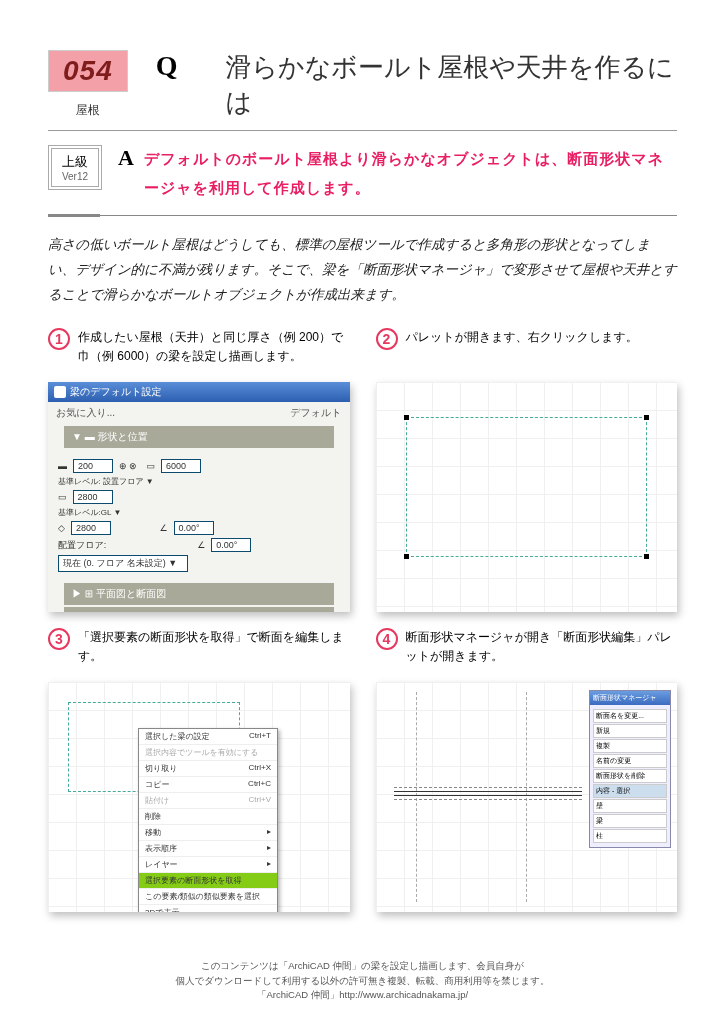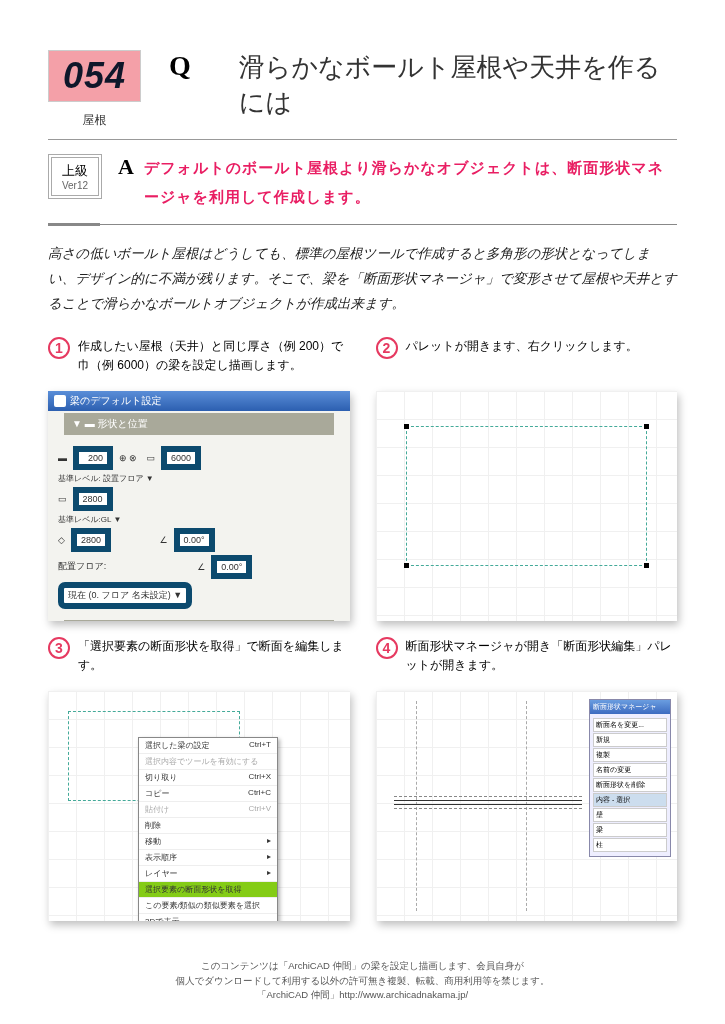--- a/index.html
+++ b/index.html
@@ -1,19 +1,19 @@
 <!DOCTYPE html>
 <html><head>
 <meta charset="utf-8">
 <style>
 * { margin: 0; padding: 0; box-sizing: border-box; }
 body { width: 725px; height: 1024px; background: #fff; font-family: "Hiragino Sans", "Meiryo", sans-serif; position: relative; }
 .page { padding: 50px 48px 30px 48px; }
 .header-row { display: flex; align-items: flex-start; gap: 28px; margin-bottom: 8px; }
-.badge-num { background: #f4a0a8; color: #0f172a; font-size: 36px; font-weight: bold; font-style: italic; padding: 4px 14px; border: 1px solid #ccc; letter-spacing: 1px; }
+.badge-num { background: #f4a0a8; color: #7f1d1d; font-size: 28px; font-weight: bold; font-style: italic; padding: 4px 14px; border: 1px solid #ccc; letter-spacing: 1px; }
 .badge-wrap { display: flex; flex-direction: column; align-items: center; }
 .sub-label { font-size: 12px; margin-top: 10px; color: #333; }
 .qa-block { flex: 1; }
 .q-title { display: flex; align-items: flex-start; gap: 8px; }
 .q-mark { font-family: "Times New Roman", serif; font-size: 28px; font-weight: bold; }
 .q-text { font-size: 26px; color: #333; line-height: 1.35; margin-left: 40px; }
 .divider { border-top: 1px solid #999; margin: 10px 0 14px 0; }
 .answer-row { display: flex; align-items: flex-start; gap: 16px; margin-bottom: 10px; }
 .level-box { border: 4px double #aaa; width: 54px; text-align: center; padding: 4px 0; }
 .level-top { font-size: 13px; }
@@ -31,21 +31,21 @@
 .step-text { font-size: 12px; line-height: 1.6; }
 .step-img { width: 100%; height: 230px; box-shadow: 2px 4px 8px rgba(0,0,0,0.25); position: relative; background: #fff; overflow: hidden; }
 
 .dialog1 { position: absolute; inset: 0; background: #f3f3ef; }
 .dlg-title { background: linear-gradient(#5a8ed8,#2c5fb0); color: #fff; font-size: 10px; padding: 3px 6px; display:flex; align-items:center; gap:4px;}
 .dlg-title .ico{width:12px;height:12px;background:#fff;border-radius:2px;}
 .dlg-sub { font-size: 10px; padding: 4px 8px; color: #555; display:flex; justify-content:space-between;}
 .dlg-panel { background: #a9a99a; padding: 4px 8px; font-size: 10px; color: #fff; margin: 2px 16px; }
 .dlg-body { padding: 6px 10px; font-size: 9px; color: #333; }
 .dlg-row { display:flex; align-items:center; gap:6px; margin:3px 0;}
-.field { background:#fff; border:6px solid #0c4a6e; padding:1px 4px; font-size:9px; min-width:40px; display:inline-block;text-align:right;}
+.field { background:#fff; border:1px solid #0c4a6e; padding:1px 4px; font-size:9px; min-width:40px; display:inline-block;}
 
 .grid-bg { position:absolute; inset:0; background-image: linear-gradient(#f0f0f0 1px, transparent 1px), linear-gradient(90deg, #f0f0f0 1px, transparent 1px); background-size: 28px 28px; }
 .beam-outline { position:absolute; top:35px; left:30px; right:30px; bottom:55px; border:1px dashed #4a9; }
 .beam-outline .h{position:absolute;width:5px;height:5px;background:#000;}
 .beam-outline .h1{top:-3px;left:-3px;} .beam-outline .h2{top:-3px;right:-3px;} .beam-outline .h3{bottom:-3px;left:-3px;} .beam-outline .h4{bottom:-3px;right:-3px;}
 
 .ctx-menu { position:absolute; top:46px; left:90px; width:140px; background:#fff; border:1px solid #888; box-shadow:2px 2px 4px rgba(0,0,0,0.3); font-size:8px; }
 .ctx-menu div{ padding:2px 6px; border-bottom:1px solid #eee; display:flex; justify-content:space-between; color:#333;}
 .ctx-menu .hl{ background:#84cc16; }
 .ctx-menu .gray{ color:#aaa; }
@@ -101,35 +101,39 @@
     <div>
       <div class="step-head">
         <div class="step-num">1</div>
         <div class="step-text">作成したい屋根（天井）と同じ厚さ（例 200）で巾（例 6000）の梁を設定し描画します。</div>
       </div>
       <div class="step-img">
         <div class="dialog1">
           <div class="dlg-title">
               <span class="ico"></span>
               <span>梁のデフォルト設定</span>
+            </div>
+          <div class="dlg-sub">
+              <span>お気に入り...</span>
+              <span>デフォルト</span>
             </div>
           <div class="dlg-panel">▼ ▬ <span>形状と位置</span></div>
           <div class="dlg-body">
             <div class="dlg-row">▬ <span class="field">200</span> ⊕ ⊗ &nbsp;&nbsp;&nbsp;▭ <span class="field">6000</span></div>
             <div class="dlg-row" style="font-size:8px;">
                 <span>基準レベル: 設置フロア ▼</span>
               </div>
             <div class="dlg-row">▭ <span class="field">2800</span></div>
             <div class="dlg-row" style="font-size:8px;">
                 <span>基準レベル:GL ▼</span>
               </div>
             <div class="dlg-row">◇ <span class="field">2800</span> &nbsp;&nbsp;&nbsp;&nbsp;&nbsp;&nbsp;&nbsp;&nbsp;&nbsp;&nbsp;&nbsp;&nbsp;&nbsp;&nbsp;&nbsp;&nbsp;&nbsp;∠<span class="field">0.00°</span></div>
             <div class="dlg-row"><span>配置フロア:</span>&nbsp;&nbsp;&nbsp;&nbsp;&nbsp;&nbsp;&nbsp;&nbsp;&nbsp;&nbsp;&nbsp;&nbsp;&nbsp;&nbsp;&nbsp;&nbsp;&nbsp;&nbsp;&nbsp;&nbsp;&nbsp;&nbsp;&nbsp;&nbsp;&nbsp;&nbsp;&nbsp;&nbsp;&nbsp;&nbsp;&nbsp;&nbsp;&nbsp;&nbsp;∠<span class="field">0.00°</span></div>
             <div class="dlg-row">
-                <span class="field" style="min-width:130px;border-radius:7px;">現在 (0. フロア 名未設定) ▼</span>
+                <span class="field" style="min-width:130px;">現在 (0. フロア 名未設定) ▼</span>
               </div>
           </div>
           <div class="dlg-panel">▶ ⊞ <span>平面図と断面図</span></div>
           <div class="dlg-panel">▶ ▭ </div>
 
         </div>
       </div>
     </div>
 
     <div>

